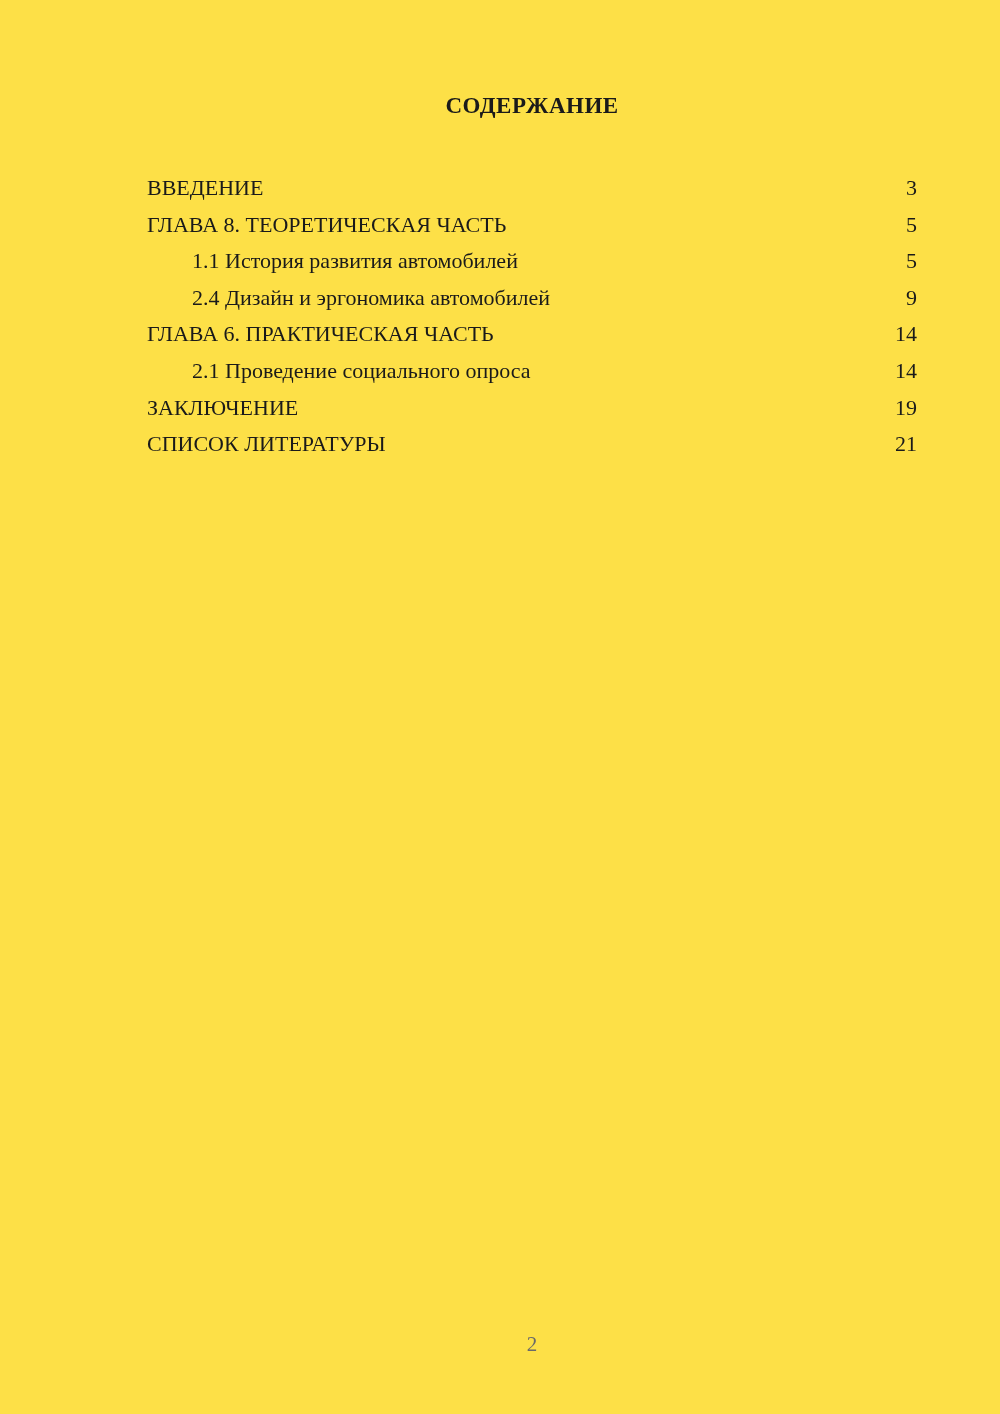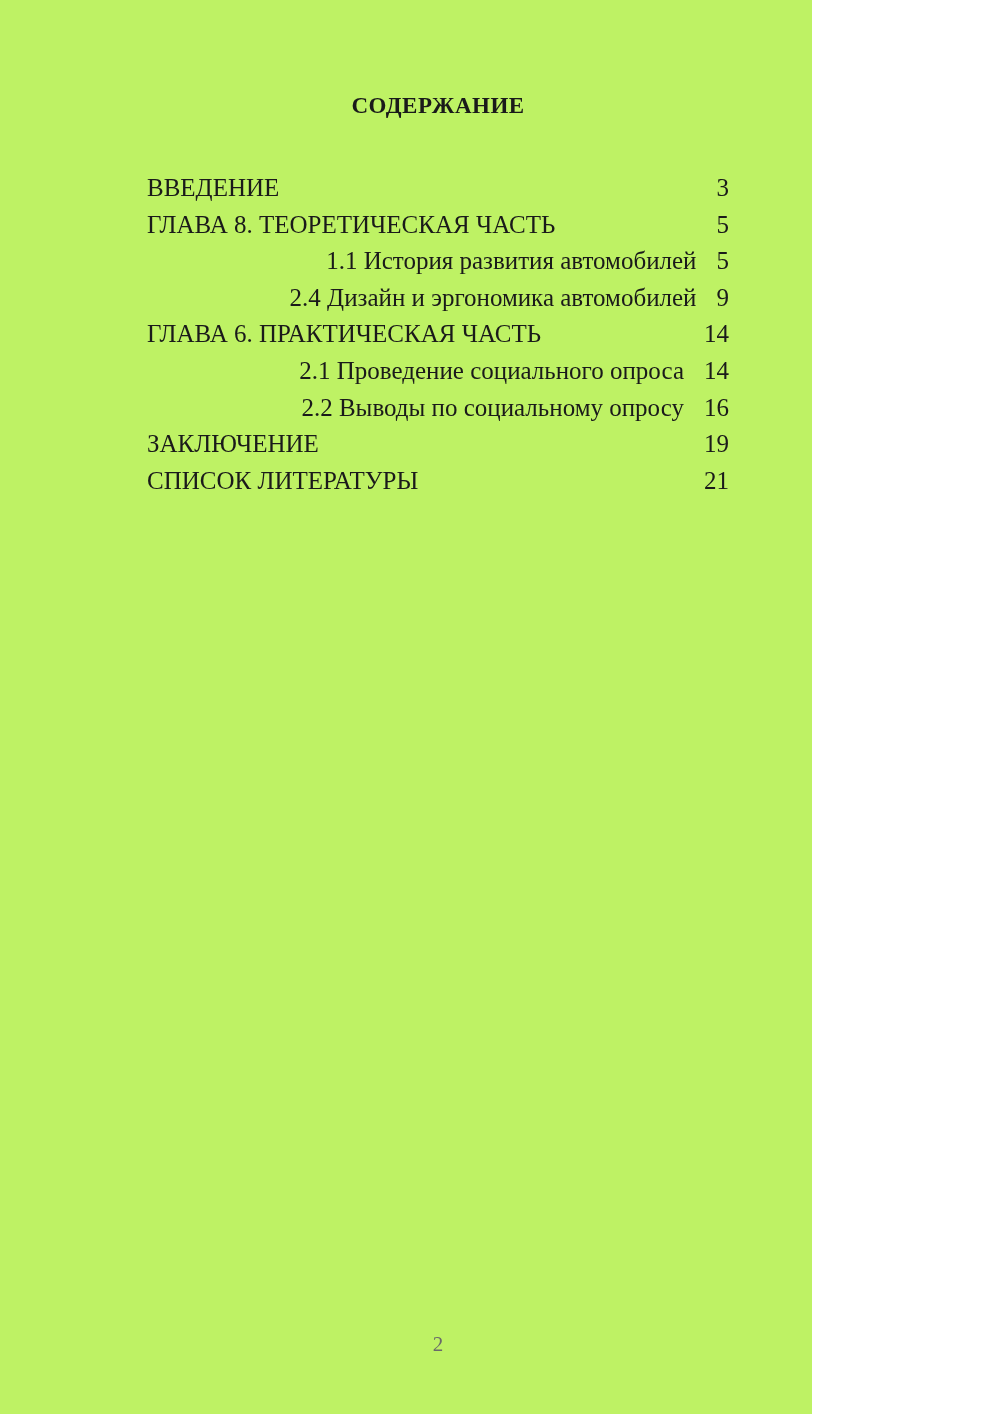--- a/index.html
+++ b/index.html
@@ -2,23 +2,23 @@
 <html><head>
 <meta charset="utf-8">
 <style>
   html, body {
     margin: 0;
     padding: 0;
     background: #ffffff;
   }
   .page {
     position: relative;
-    width: 812px;
+    width: 1000px;
     height: 1414px;
-    background: #bef264;
+    background: #fde047;
     font-family: "Liberation Serif", "DejaVu Serif", serif;
     color: #1a1a1a;
     overflow: hidden;
     box-sizing: border-box;
   }
   .content {
     margin: 0 83px 0 147px; 
   }
   .doc-title {
     margin: 0;
@@ -29,31 +29,30 @@
     font-weight: bold;
     letter-spacing: 0.5px;
   }
   .toc {
     margin-top: 50px;
   }
   .toc-row {
     display: flex;
     justify-content: space-between;
     align-items: baseline;
-    font-size: 25px;
+    font-size: 22px;
     line-height: 36.6px;
     white-space: nowrap;
   }
   .toc-row .label {
     flex: 1 1 auto;
     overflow: hidden;
   }
   .toc-row.indent .label {
     padding-left: 45px; 
-    text-align: right;
   }
   .toc-row .pagenum {
     flex: 0 0 auto;
     text-align: right;
     padding-left: 20px;
   }
   .footer {
     position: absolute;
     top: 1329px;
     left: 147px;
@@ -96,24 +95,20 @@
   <div class="toc-row">
     <span class="label">ГЛАВА 6. ПРАКТИЧЕСКАЯ ЧАСТЬ</span>
     <span class="pagenum">14</span>
   </div>
 
   <div class="toc-row indent">
     <span class="label">2.1 Проведение социального опроса</span>
     <span class="pagenum">14</span>
   </div>
 
-  <div class="toc-row indent">
-    <span class="label">2.2 Выводы по социальному опросу</span>
-    <span class="pagenum">16</span>
-  </div>
 
   <div class="toc-row">
     <span class="label">ЗАКЛЮЧЕНИЕ</span>
     <span class="pagenum">19</span>
   </div>
 
   <div class="toc-row">
     <span class="label">СПИСОК ЛИТЕРАТУРЫ</span>
     <span class="pagenum">21</span>
   </div>

